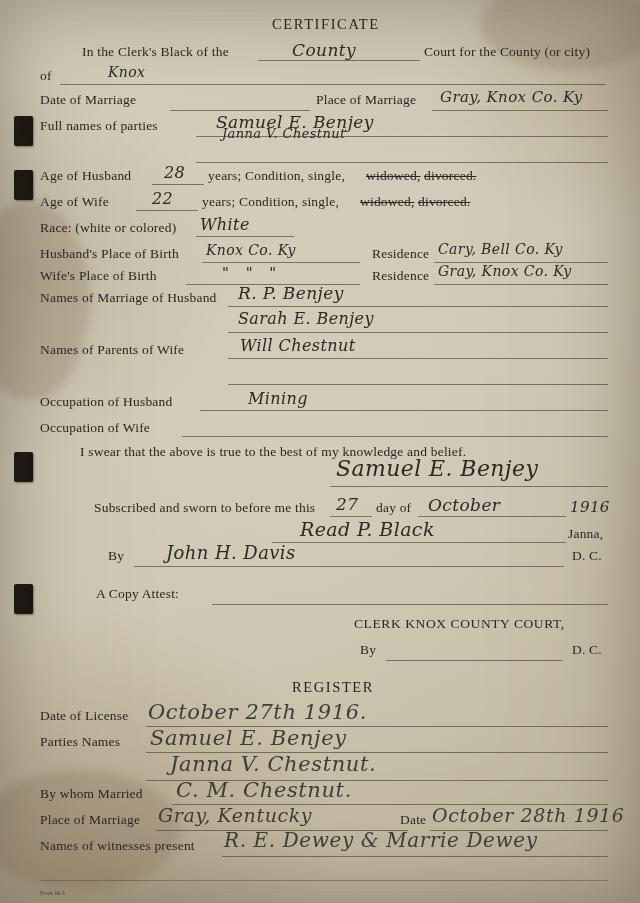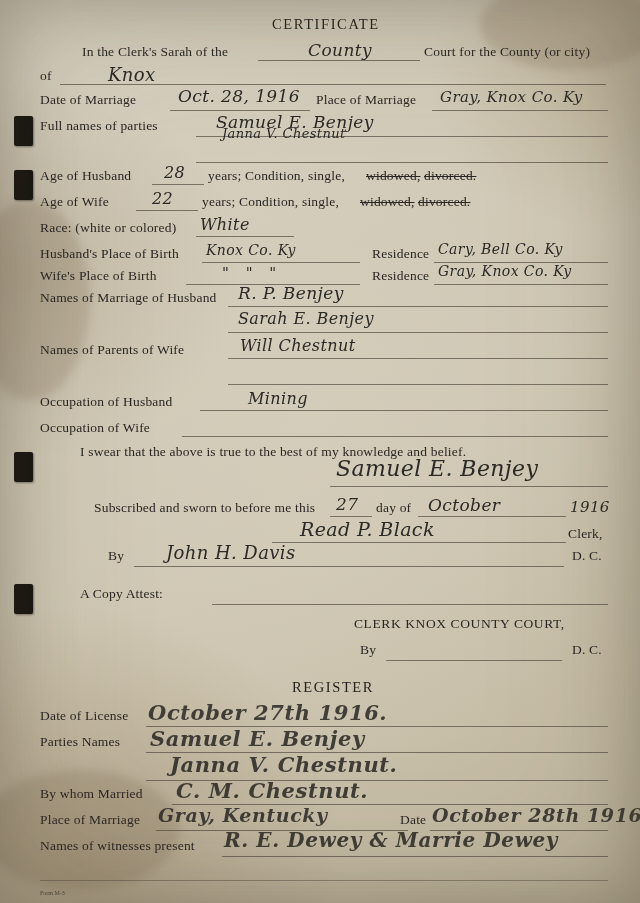--- a/index.html
+++ b/index.html
@@ -76,21 +76,21 @@
     color: #2b2a26;
     white-space: nowrap;
     letter-spacing: 0.4px;
   }
   .hand.pencil {
     color: #3b3a36;
     opacity: 0.88;
   }
   .hand.big {
     font-size: 21px;
-    font-weight: bold;
+    font-weight: normal;
     color: #2e2c27;
     letter-spacing: 0.6px;
   }
   .hand.sig {
     font-size: 20px;
   }
   .footnote {
     position: absolute;
     font-size: 6px;
     color: #4a443b;
@@ -114,32 +114,31 @@
   <div class="smudge" style="left:480px;top:-20px;width:180px;height:90px;"></div>
   <div class="smudge" style="left:-30px;top:200px;width:120px;height:200px;"></div>
 
   <div class="clip" style="top:116px;"></div>
   <div class="clip" style="top:170px;"></div>
   <div class="clip" style="top:452px;"></div>
   <div class="clip" style="top:584px;"></div>
 
   <div class="title" style="left:272px;top:16px;">CERTIFICATE</div>
 
-  <div class="printed" style="left:82px;top:44px;">In the Clerk's Sarah of the</div>
+  <div class="printed" style="left:82px;top:44px;">In the Clerk's Black of the</div>
   <div class="rule" style="left:258px;top:60px;width:162px;"></div>
-  <div class="hand" style="left:292px;top:40px;font-size:17px;margin-left:16px;">County</div>
+  <div class="hand" style="left:292px;top:40px;font-size:17px;">County</div>
   <div class="printed" style="left:424px;top:44px;">Court for the County (or city)</div>
 
   <div class="printed" style="left:40px;top:68px;">of</div>
   <div class="rule" style="left:60px;top:84px;width:546px;"></div>
-  <div class="hand" style="left:108px;top:64px;font-size:18px;">Knox</div>
+  <div class="hand" style="left:108px;top:64px;font-size:14px;">Knox</div>
 
   <div class="printed" style="left:40px;top:92px;">Date of Marriage</div>
   <div class="rule" style="left:170px;top:110px;width:140px;"></div>
-  <div class="hand" style="left:178px;top:86px;font-size:17px;">Oct. 28, 1916</div>
   <div class="printed" style="left:316px;top:92px;">Place of Marriage</div>
   <div class="rule" style="left:432px;top:110px;width:176px;"></div>
   <div class="hand" style="left:440px;top:88px;font-size:15px;">Gray, Knox Co. Ky</div>
 
   <div class="printed" style="left:40px;top:118px;">Full names of parties</div>
   <div class="rule" style="left:196px;top:136px;width:412px;"></div>
   <div class="hand" style="left:216px;top:112px;font-size:17px;">Samuel E. Benjey</div>
   <div class="rule" style="left:196px;top:162px;width:412px;"></div>
   <div class="hand" style="left:222px;top:126px;font-size:13px;">Janna V. Chestnut</div>
 
@@ -202,28 +201,28 @@
   <div class="printed" style="left:94px;top:500px;">Subscribed and sworn to before me this</div>
   <div class="rule" style="left:330px;top:516px;width:42px;"></div>
   <div class="hand" style="left:336px;top:494px;font-size:17px;">27</div>
   <div class="printed" style="left:376px;top:500px;">day of</div>
   <div class="rule" style="left:418px;top:516px;width:148px;"></div>
   <div class="hand" style="left:428px;top:495px;font-size:17px;">October</div>
   <div class="hand" style="left:570px;top:498px;font-size:15px;">1916</div>
 
   <div class="rule" style="left:272px;top:542px;width:294px;"></div>
   <div class="hand" style="left:300px;top:518px;font-size:19px;text-align:right;">Read P. Black</div>
-  <div class="printed" style="left:568px;top:526px;">Clerk,</div>
+  <div class="printed" style="left:568px;top:526px;">Janna,</div>
 
   <div class="printed" style="left:108px;top:548px;">By</div>
   <div class="rule" style="left:134px;top:566px;width:430px;"></div>
   <div class="hand" style="left:166px;top:542px;font-size:18px;">John H. Davis</div>
   <div class="printed" style="left:572px;top:548px;">D. C.</div>
 
-  <div class="printed" style="left:80px;top:586px;">A Copy Attest:</div>
+  <div class="printed" style="left:96px;top:586px;">A Copy Attest:</div>
   <div class="rule" style="left:212px;top:604px;width:396px;"></div>
 
   <div class="printed" style="left:354px;top:616px;letter-spacing:0.6px;">CLERK KNOX COUNTY COURT,</div>
 
   <div class="printed" style="left:360px;top:642px;">By</div>
   <div class="rule" style="left:386px;top:660px;width:176px;"></div>
   <div class="printed" style="left:572px;top:642px;">D. C.</div>
 
   <div class="title" style="left:292px;top:670px;margin-top:9px;">REGISTER</div>
 

